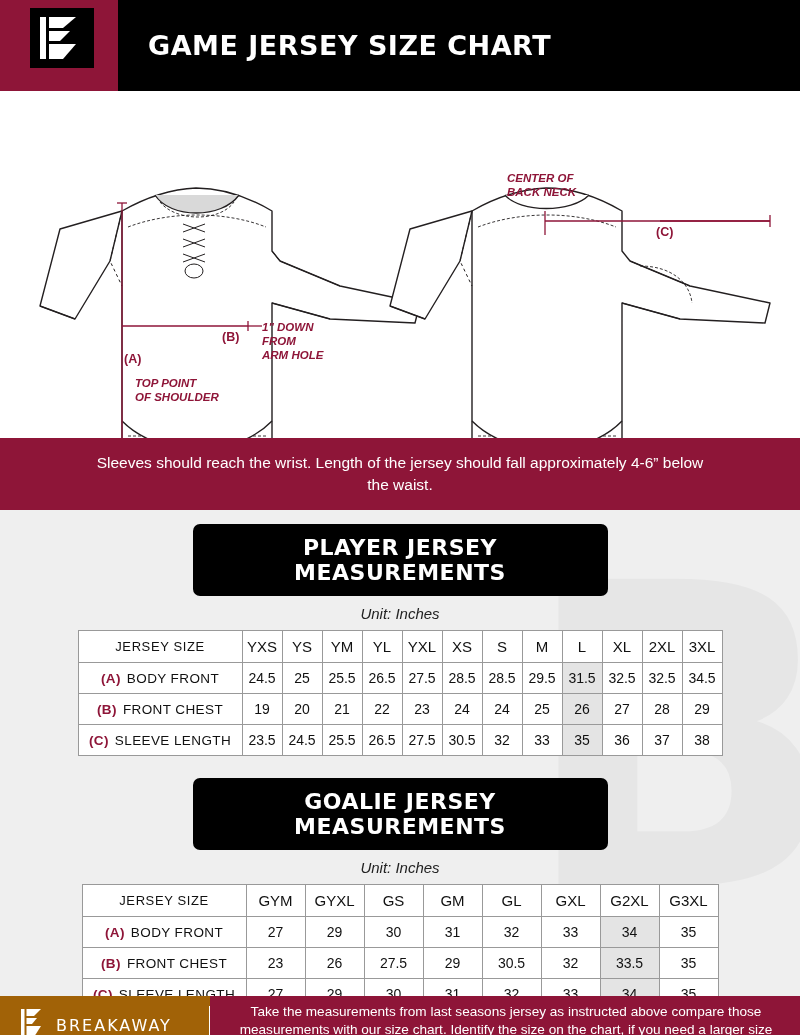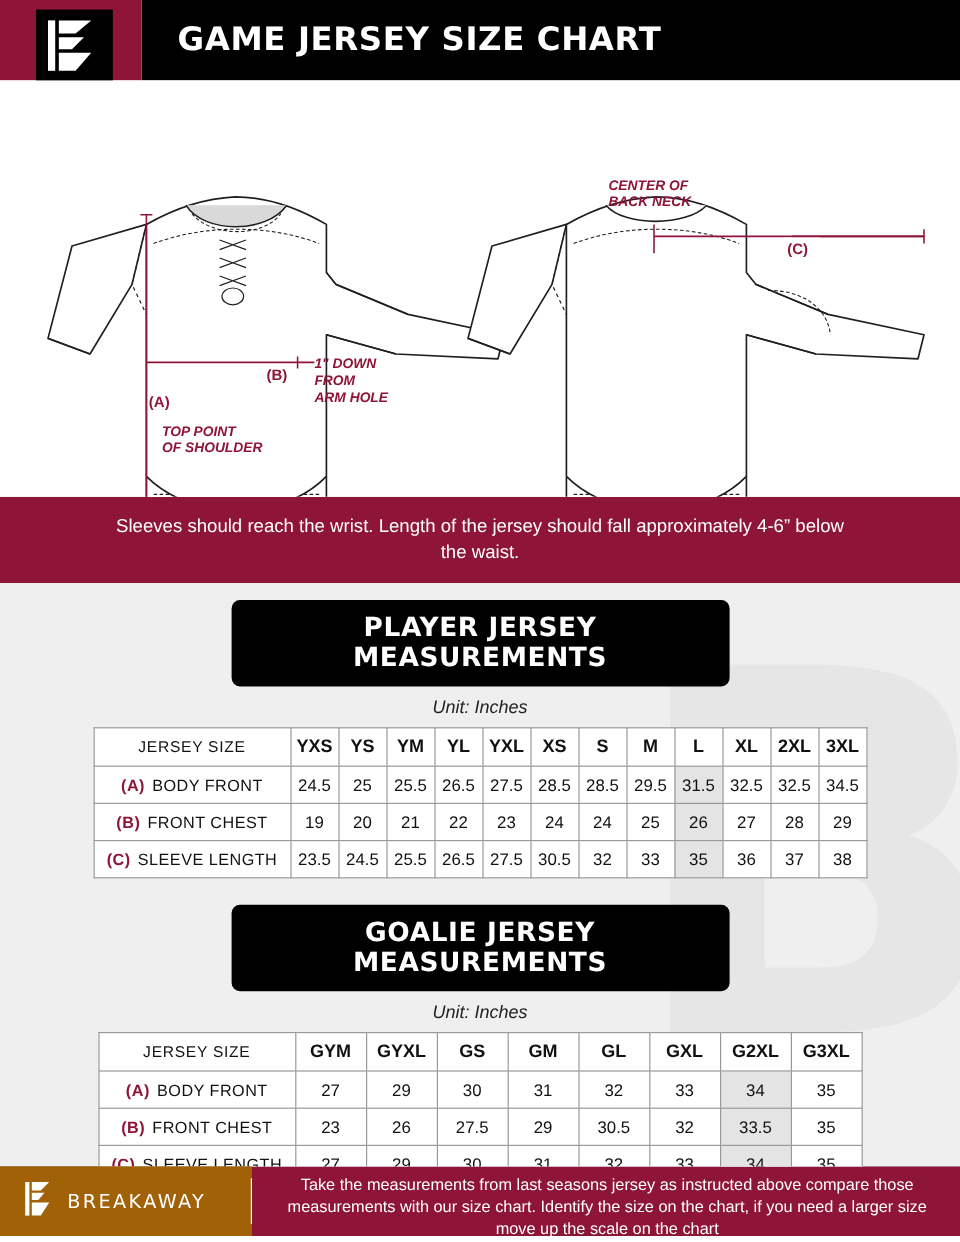--- a/index.html
+++ b/index.html
@@ -12,21 +12,21 @@
   }
   .page {
     position: relative;
     width: 800px; height: 1035px;
     background: #ffffff;
   }
 
   
   .header {
     position: relative;
-    height: 67px;
+    height: 91px;
     background: #ffffff;
     display: flex;
     align-items: stretch;
   }
   .header-left {
     width: 118px;
     background: #8e1538;
     position: relative;
     display: flex;
     align-items: center;
@@ -138,21 +138,21 @@
     margin: 0 auto;
     font-size: 14px;
   }
   table.sizes td, table.sizes th {
     border: 1px solid #999999;
     text-align: center;
     padding: 7px 4px;
     font-weight: normal;
     color: #111;
   }
-  table.sizes thead th { font-weight: bold; font-size: 15px; }
+  table.sizes thead th { font-weight: normal; font-size: 15px; }
   table.sizes thead th.rowlabel { font-weight: normal; font-size: 13px; letter-spacing: 0.6px;}
   td.rowlabel, th.rowlabel {
     text-align: left;
     padding-left: 12px;
     white-space: nowrap;
     font-size: 13.5px;
     letter-spacing: 0.4px;
   }
   .tag {
     color: #8e1538;

